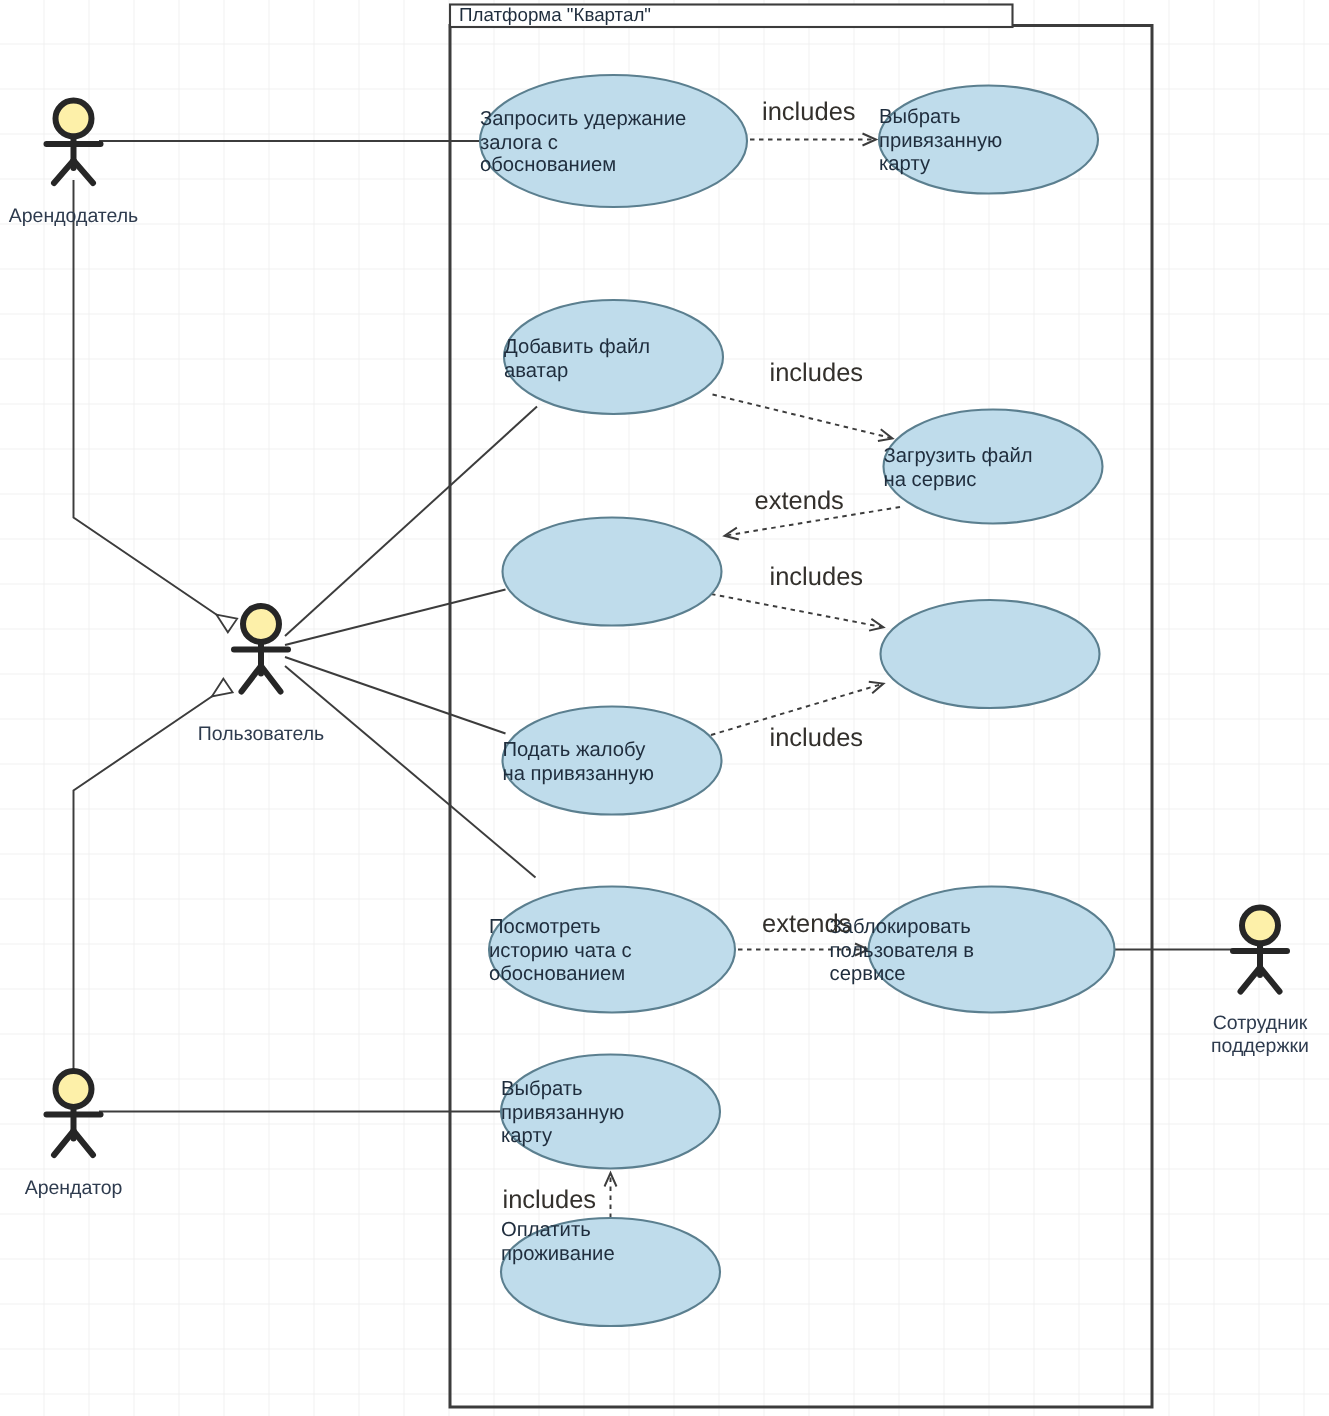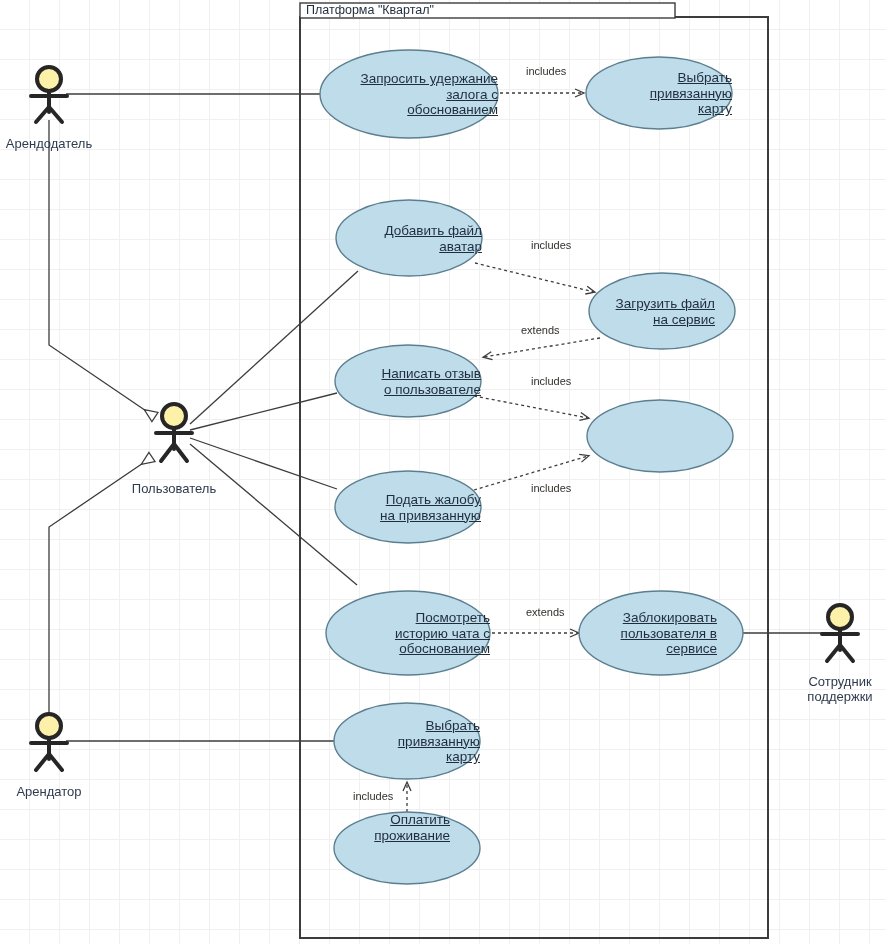--- a/index.html
+++ b/index.html
@@ -22,45 +22,43 @@
   }
   #vector-layer {
     position: absolute;
     left: 0;
     top: 0;
     width: 886px;
     height: 944px;
   }
   .uc-label {
     position: absolute;
-    text-align: right;
+    text-align: left;
     color: #1f2d3d;
     font-size: 13.5px;
     line-height: 15.5px;
     font-family: "Liberation Sans", sans-serif;
     pointer-events: none;
     white-space: pre-line;
-    text-decoration: underline;
   }
   .actor-label {
     position: absolute;
     text-align: center;
     color: #2e3b4e;
     font-size: 13px;
     line-height: 15px;
     font-family: "Liberation Sans", sans-serif;
     white-space: pre-line;
   }
   .rel-label {
     position: absolute;
     color: #33302c;
-    font-size: 11px;
+    font-size: 17px;
     font-family: "Liberation Sans", sans-serif;
     white-space: nowrap;
-    margin-left: 18px;
   }
   .boundary-title {
     position: absolute;
     color: #1f2d3d;
     font-size: 12.5px;
     font-family: "Liberation Sans", sans-serif;
     white-space: nowrap;
   }
 </style>
 </head>
@@ -162,22 +160,20 @@
   <div class="uc-label" style="left:320px; top:71px; width:178px;">Запросить удержание
 залога с
 обоснованием</div>
   <div class="uc-label" style="left:586px; top:70px; width:146px;">Выбрать
 привязанную
 карту</div>
   <div class="uc-label" style="left:336px; top:223px; width:146px;">Добавить файл
 аватар</div>
   <div class="uc-label" style="left:589px; top:296px; width:126px;">Загрузить файл
 на сервис</div>
-  <div class="uc-label" style="left:335px; top:366px; width:146px;">Написать отзыв
-о пользователе</div>
   <div class="uc-label" style="left:335px; top:492px; width:146px;">Подать жалобу
 на привязанную</div>
   <div class="uc-label" style="left:326px; top:610px; width:164px;">Посмотреть
 историю чата с
 обоснованием</div>
   <div class="uc-label" style="left:553px; top:610px; width:164px;">Заблокировать
 пользователя в
 сервисе</div>
   <div class="uc-label" style="left:334px; top:718px; width:146px;">Выбрать
 привязанную

